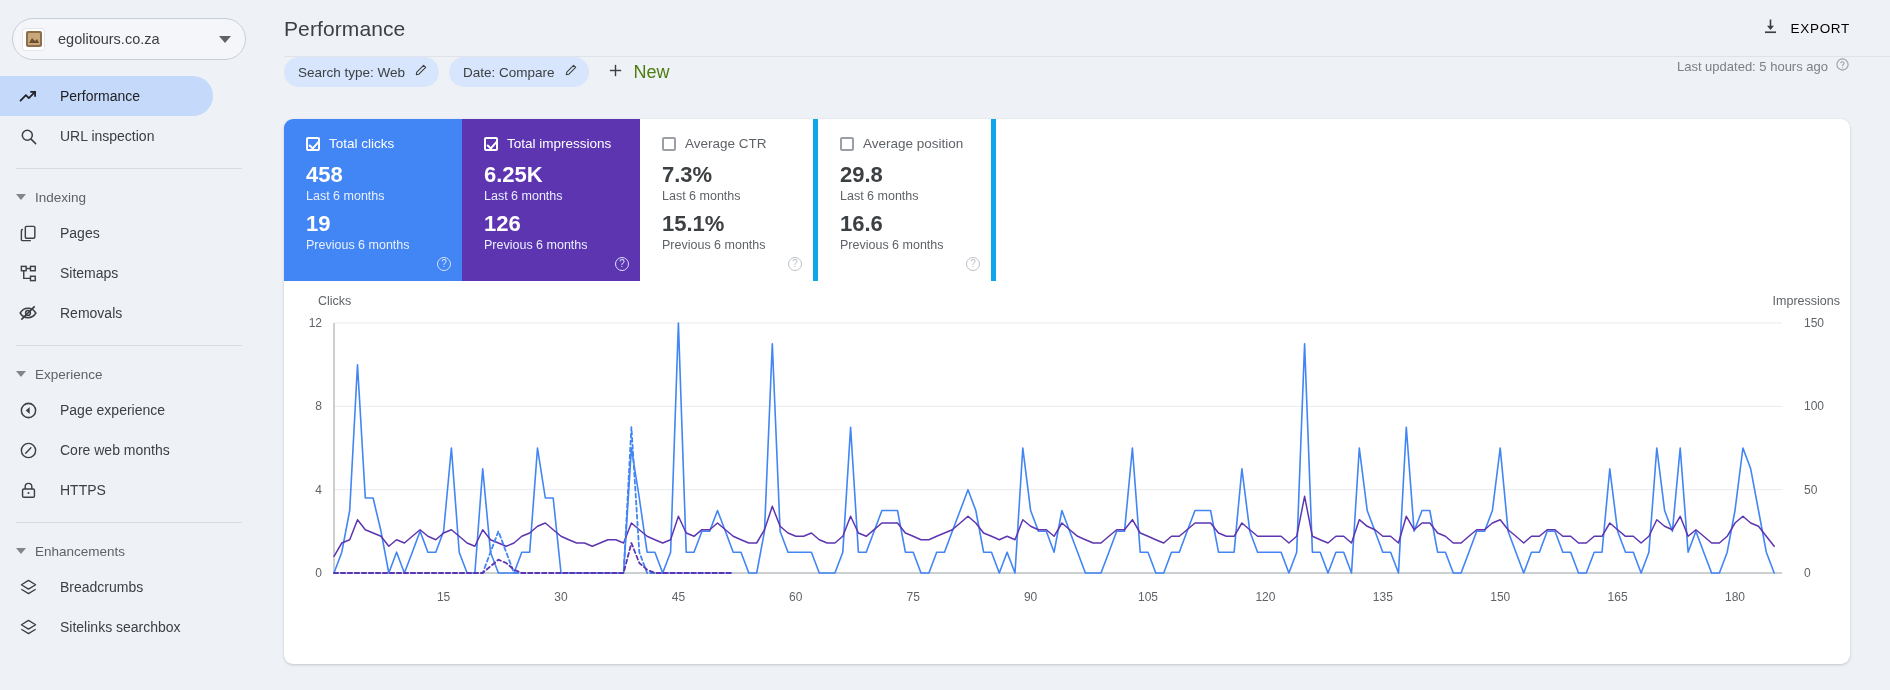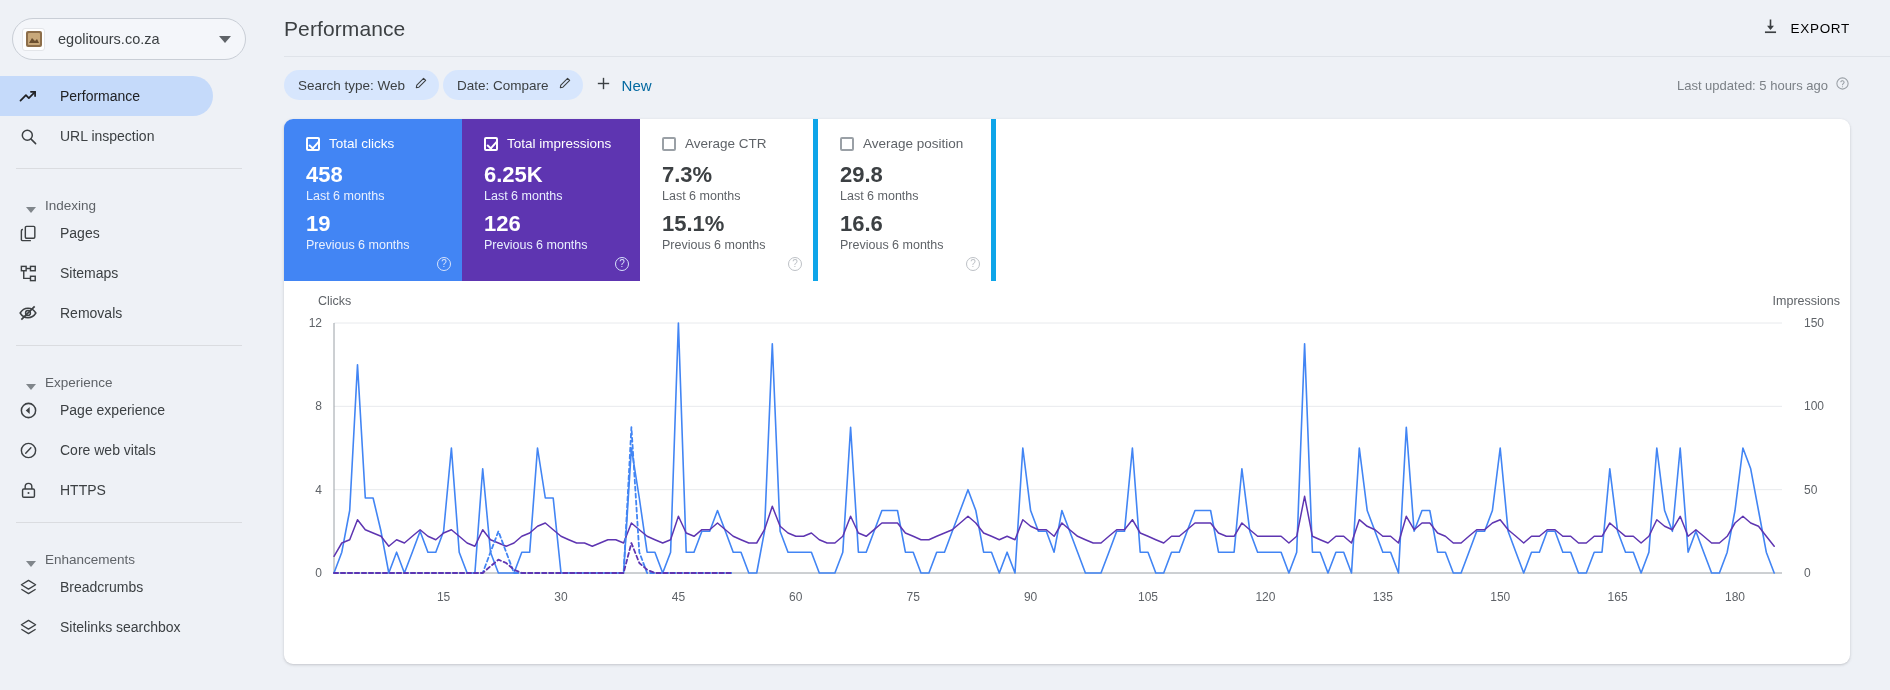--- a/index.html
+++ b/index.html
@@ -51,22 +51,22 @@
     color: #3c4043;
   }
   .nav-icon svg { display: block; }
   .nav-label {
     margin-left: 21px; font-size: 14px; color: #3c4043;
     white-space: nowrap;
   }
   .nav-item.active .nav-label { color: #202124; }
   .nav-divider { height: 1px; background: #dadce0; margin: 12px 16px 12px 16px; }
   .group-header {
-    display: flex; align-items: flex-end; height: 32px;
-    padding-left: 26px; cursor: pointer;
+    display: flex; align-items: center; height: 32px;
+    padding-left: 16px; cursor: pointer;
   }
   .group-caret {
     width: 0; height: 0; border-left: 5px solid transparent;
     border-right: 5px solid transparent; border-top: 6px solid #80868b;
     margin-right: 9px;
   }
   .group-title { font-size: 13.5px; color: #5f6368; }
 
   
   .main { flex: 1; height: 690px; position: relative; background: #eef1f6; }
@@ -79,34 +79,34 @@
   .export-btn {
     display: flex; align-items: center; cursor: pointer; color: #000000;
     gap: 11px;
   }
   .export-label { font-size: 13.5px; letter-spacing: .7px; }
   .topbar-rule {
     position: absolute; left: 26px; right: 0; bottom: 0;
     height: 1px; background: #dfe3e9;
   }
   .filterbar {
-    height: 56px; display: flex; align-items: center;
-    padding: 0 40px 0 26px; gap: 4px;
+    height: 56px; display: flex; align-items: flex-start;
+    padding: 0 40px 0 26px; gap: 10px;
   }
   .chip {
     height: 30px; border-radius: 15px; background: #d7e6fd;
     display: flex; align-items: center; padding: 0 11px 0 14px;
     cursor: pointer; gap: 9px;
   }
   .chip-label { font-size: 13.5px; color: #3c4043; white-space: nowrap; }
   .new-btn {
     display: flex; align-items: center; gap: 10px; cursor: pointer;
     padding: 0 10px 0 8px; height: 30px;
   }
-  .new-label { font-size: 15px; color: #0369a1; }
+  .new-label { font-size: 18px; color: #4d7c0f; }
   .last-updated {
     margin-left: auto; display: flex; align-items: center; gap: 7px;
     font-size: 13px; color: #7b8086;
   }
 
   
   .panel {
     margin: 6px 40px 0 26px; background: #fff;
     border-radius: 9px; box-shadow: 0 1px 2px rgba(60,64,67,.16), 0 1px 3px 1px rgba(60,64,67,.06);
     overflow: hidden; height: 545px;
@@ -255,21 +255,21 @@
         </span>
         <span class="nav-label">Page experience</span>
       </div>
       <div class="nav-item">
         <span class="nav-icon">
           <svg width="19" height="19" viewBox="0 0 24 24" fill="none" stroke="#3c4043" stroke-width="1.8">
               <circle cx="12" cy="12" r="9"></circle>
               <path d="M8.5 15.5 L15 8.5" stroke-linecap="round"></path>
             </svg>
         </span>
-        <span class="nav-label">Core web vitals</span>
+        <span class="nav-label">Core web months</span>
       </div>
       <div class="nav-item">
         <span class="nav-icon">
           <svg width="19" height="19" viewBox="0 0 24 24" fill="none" stroke="#3c4043" stroke-width="1.8">
               <rect x="4.5" y="10" width="15" height="10.5" rx="1.6"></rect>
               <path d="M7.8 10 V7.2 A4.2 4.2 0 0 1 16.2 7.2 V10"></path>
               <circle cx="12" cy="15.2" r="1.3" fill="#3c4043" stroke="none"></circle>
             </svg>
         </span>
         <span class="nav-label">HTTPS</span>

